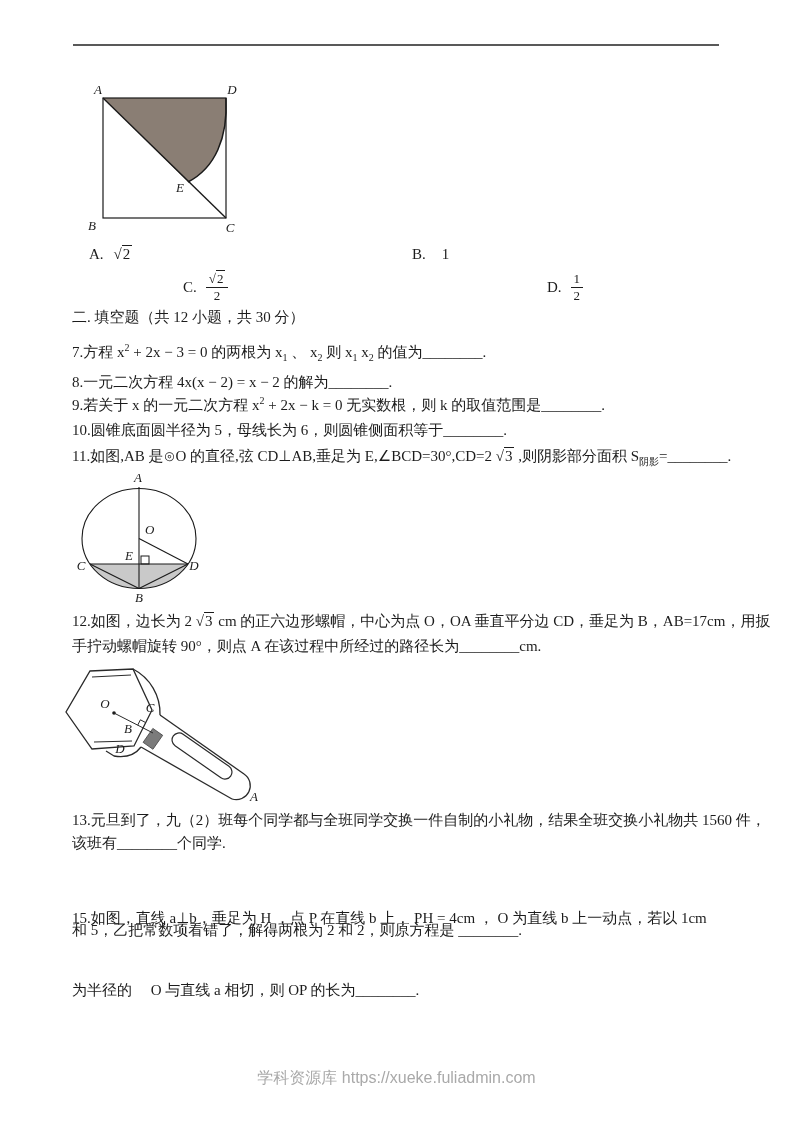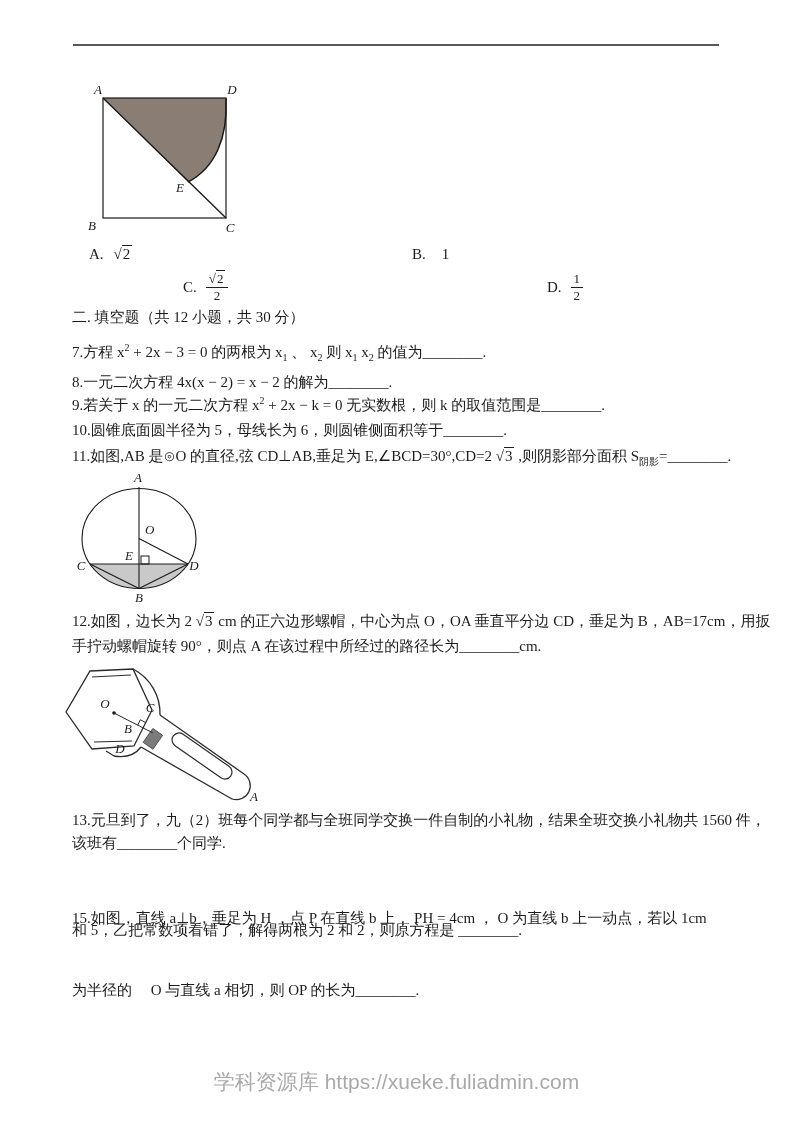--- a/index.html
+++ b/index.html
@@ -12,21 +12,21 @@
   .sqrt{white-space:nowrap;}
   .sqrt .radicand{border-top:1.2px solid #1c1c1c;padding:0 2px 0 1px;}
   .frac{display:inline-flex;flex-direction:column;align-items:center;font-size:13px;line-height:14px;vertical-align:middle;}
   .frac .num{border-bottom:1px solid #1c1c1c;padding:0 3px 1px;}
   .frac .den{padding-top:1px;}
   .opt{position:absolute;font-size:15px;display:inline-flex;align-items:center;}
   .opt .lab{display:inline-block;}
   .figure{position:absolute;}
   .figure svg text{font-size:13px;font-style:italic;font-family:"Liberation Serif",serif;fill:#1c1c1c;}
   .footer{position:absolute;left:0;top:1068px;width:100%;text-align:center;
-          font-family:"Liberation Sans",sans-serif;font-size:21px;color:#a9a9a9;}
+          font-family:"Liberation Sans",sans-serif;font-size:16px;color:#a9a9a9;}
 </style>
 </head>
 <body>
 
 <div class="page">
 
   <div class="toprule"></div>
 
   <div class="figure" style="left:80px;top:78px;width:165px;height:165px;">
     <svg width="165" height="165" viewBox="0 0 165 165">

